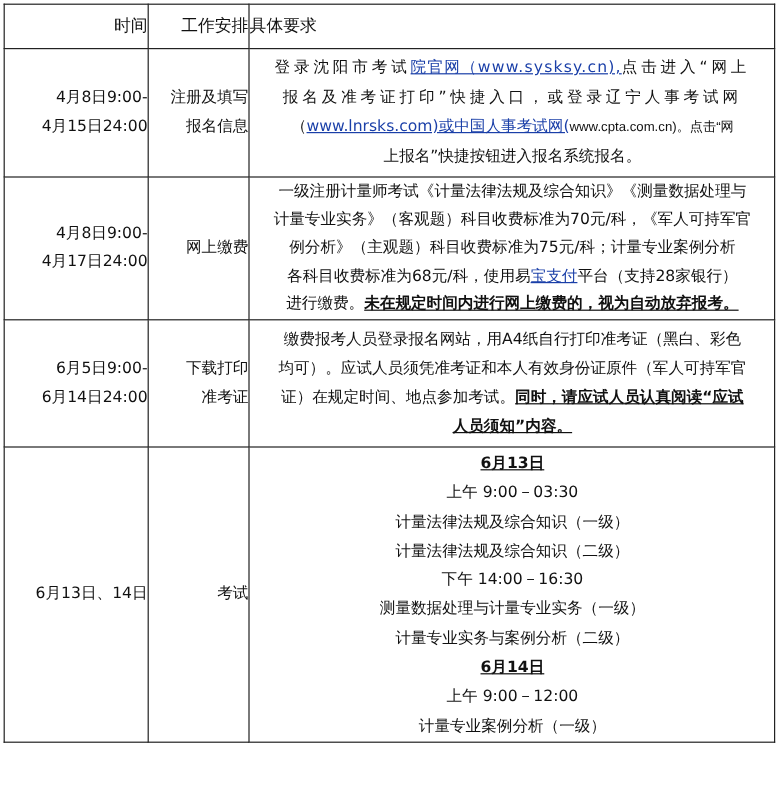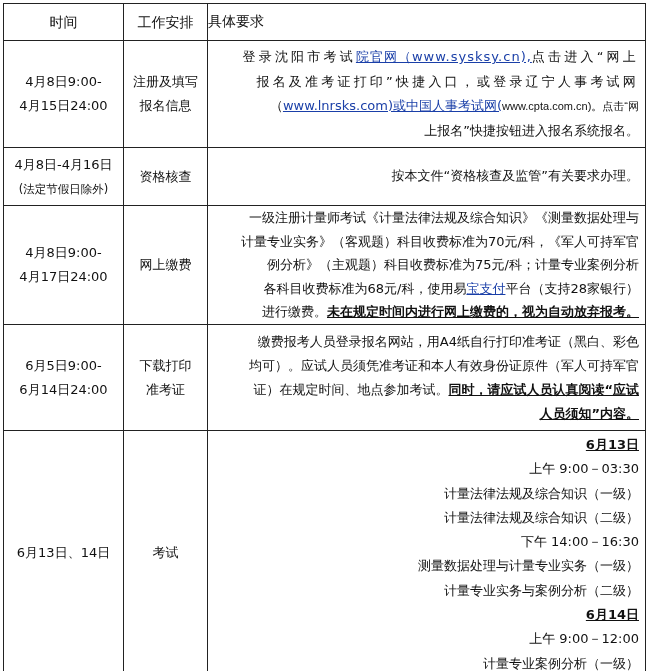--- a/index.html
+++ b/index.html
@@ -1,22 +1,22 @@
 <!DOCTYPE html>
 <html><head>
 <meta charset="utf-8">
 <style>
   html, body { margin: 0; padding: 0; background: #ffffff; }
   body { width: 650px; height: 671px; overflow: hidden; font-family: "DejaVu Sans", "Liberation Sans", sans-serif; color: #111; }
   table { position: absolute; left: 3px; top: 3px; border-collapse: collapse; table-layout: fixed; width: 643px; }
   td, th { border: 1px solid #222; padding: 0; vertical-align: middle; font-size: 13px; }
   th { font-weight: normal; font-size: 14px; height: 36px; text-align: left; }
-  .c1 { width: 119px; text-align: center; line-height: 24px; }
-  .c2 { width: 83px; text-align: center; line-height: 24px; }
-  .c3 { text-align: right; padding: 0 6px 0 7px; line-height: 24.5px; }
+  .c1 { width: 119px; text-align: right; line-height: 24px; }
+  .c2 { width: 83px; text-align: right; line-height: 24px; }
+  .c3 { text-align: center; padding: 0 6px 0 7px; line-height: 24.5px; }
   .line { display: block; white-space: nowrap; }
   .spaced { letter-spacing: 3.2px; }
   .link { color: #1a3fa8; text-decoration: underline; }
   .mono { font-family: Liberation Sans, sans-serif; font-size: 11px; }
   b { font-weight: bold; text-decoration: underline; }
   .small { font-size: 11.5px; }
   .exam-line { display: block; white-space: nowrap; line-height: 24.3px; }
 </style>
 </head>
 <body>
@@ -41,32 +41,20 @@
         <span class="line">报名信息</span>
       </td>
       <td class="c3">
         <span class="line spaced"><span>登录沈阳市考试</span><span class="link" style="letter-spacing:1px">院官网（www.sysksy.cn),</span><span>点击进入“网上</span></span>
         <span class="line spaced">报名及准考证打印”快捷入口，或登录辽宁人事考试网</span>
         <span class="line"><span>（</span><span class="link">www.lnrsks.com)或中国人事考试网(</span><span class="mono">www.cpta.com.cn)。点击“网</span></span>
         <span class="line">上报名”快捷按钮进入报名系统报名。</span>
       </td>
     </tr>
 
-    <tr style="height:58px">
-      <td class="c1">
-        <span class="line">4月8日-4月16日</span>
-        <span class="line small">(法定节假日除外)</span>
-      </td>
-      <td class="c2">
-        <span class="line">资格核查</span>
-      </td>
-      <td class="c3">
-        <span class="line">按本文件“资格核查及监管”有关要求办理。</span>
-      </td>
-    </tr>
 
     <tr style="height:119px">
       <td class="c1">
         <span class="line">4月8日9:00-</span>
         <span class="line">4月17日24:00</span>
       </td>
       <td class="c2">
         <span class="line">网上缴费</span>
       </td>
       <td class="c3" style="line-height:23.5px">

